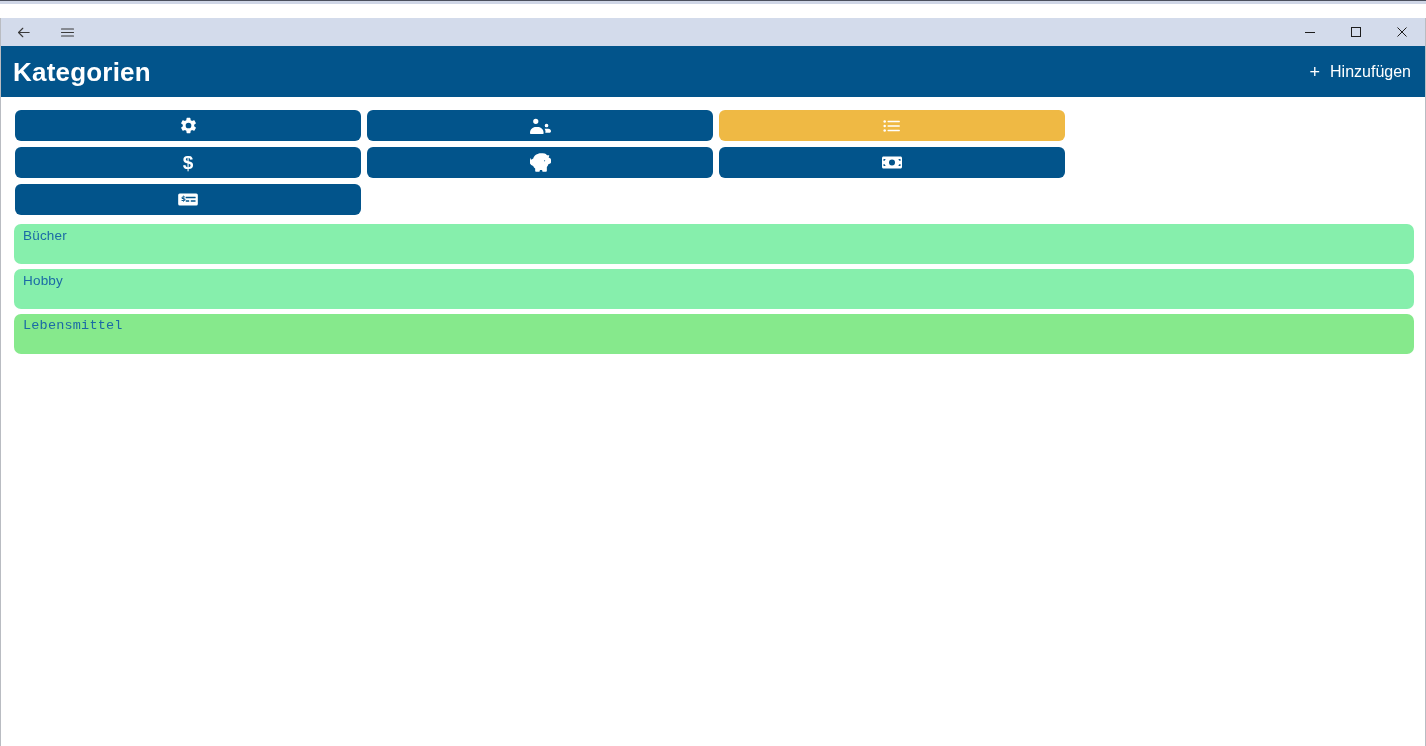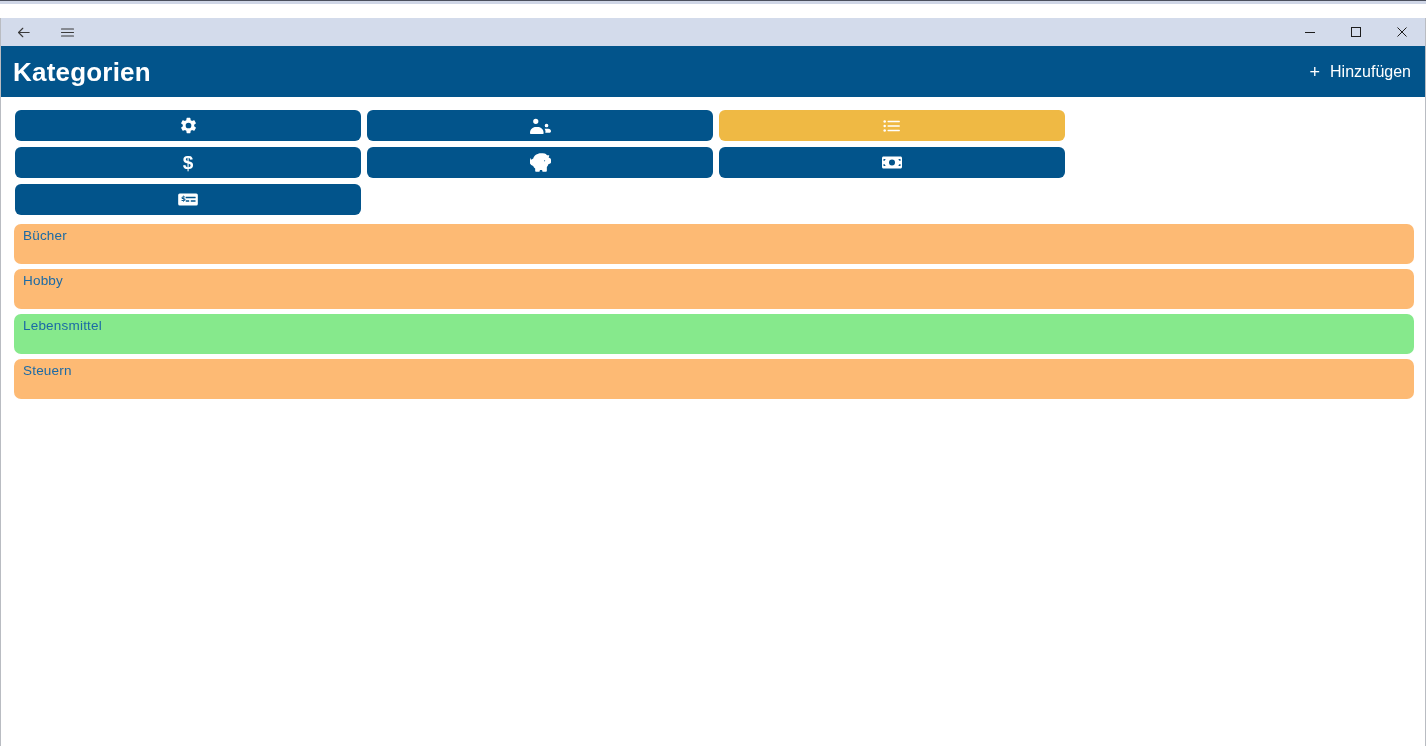--- a/index.html
+++ b/index.html
@@ -162,22 +162,22 @@
   .cat-row {
     height: 40px;
     margin-bottom: 5px;
     border-radius: 7px;
     padding: 0 0 0 9px;
     box-sizing: border-box;
     display: block;
     cursor: pointer;
     position: relative;
   }
-  .cat-row.blue  { background: #fdba74; }
-  .cat-row.green { background: #86e98c; }
+  .cat-row.blue  { background: #86efac; }
+  .cat-row.green { background: #86e98c; font-family: Liberation Mono, monospace; }
   .cat-label {
     position: absolute;
     left: 9px;
     top: 5px;
     font-size: 13.5px;
     color: #1b6aa5;
     line-height: 1;
     letter-spacing: .2px;
   }
 </style>
@@ -313,19 +313,16 @@
       <div class="cat-row blue">
         <span class="cat-label">Hobby</span>
       </div>
 
       <div class="cat-row green">
         <span class="cat-label">Lebensmittel</span>
       </div>
 
 
 
-      <div class="cat-row blue">
-        <span class="cat-label">Steuern</span>
-      </div>
 
     </div>
   </div>
 </div>
 
 </body></html>

